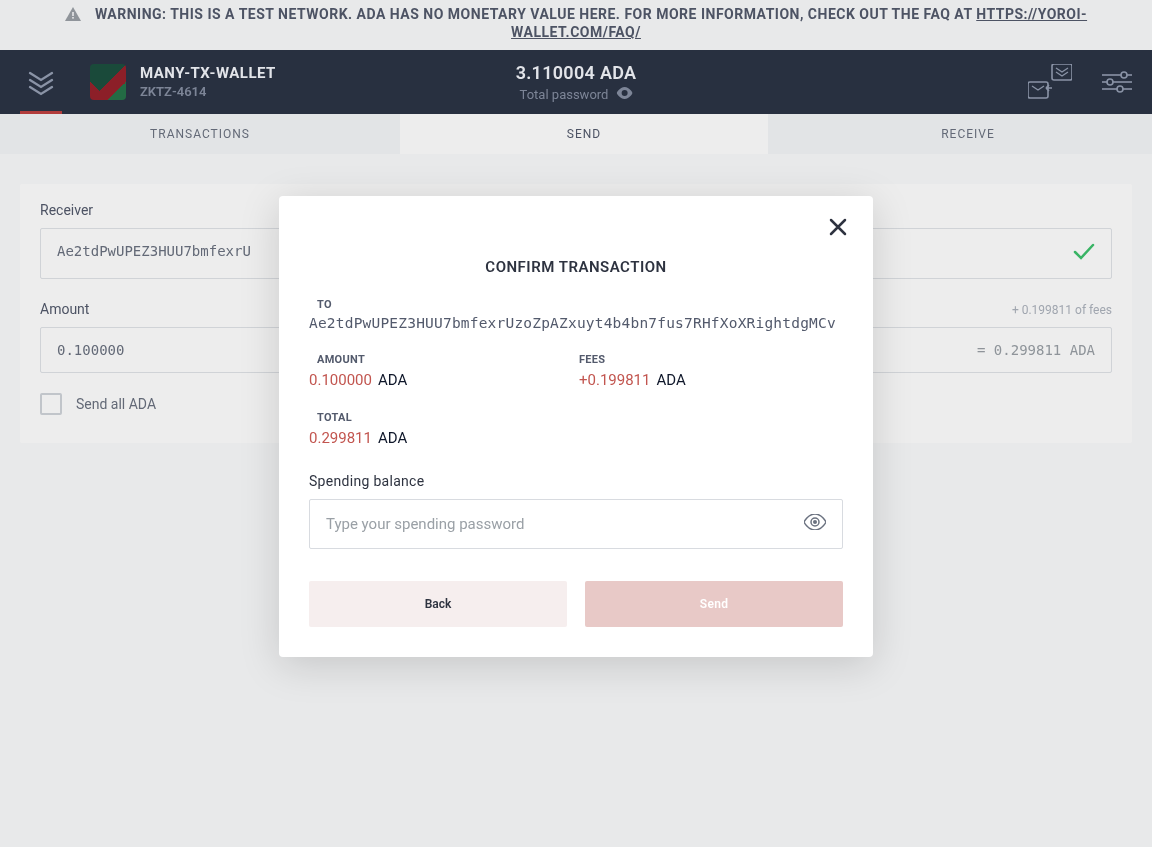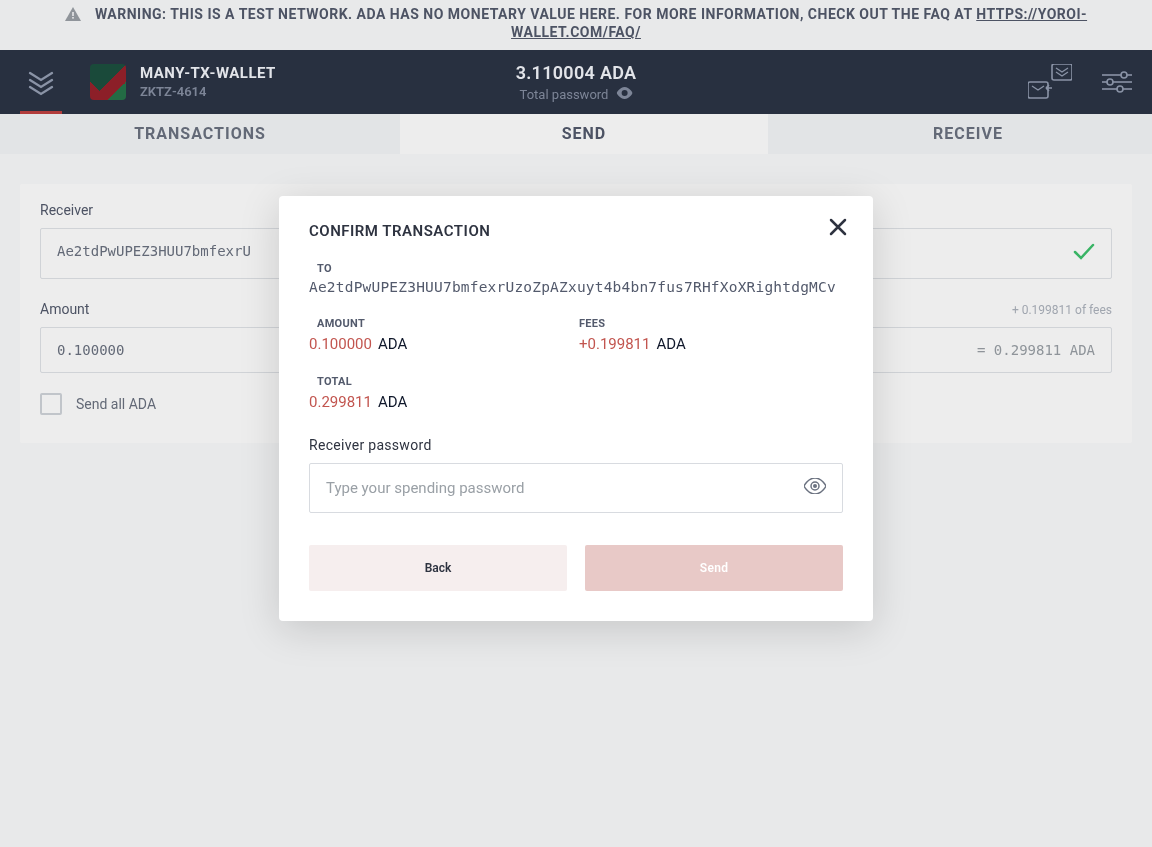--- a/index.html
+++ b/index.html
@@ -60,21 +60,21 @@
 }
 .balance-value { color: #e2e4e9; font-size: 18px; font-weight: 600; letter-spacing: 0.3px; }
 .balance-label { color: #7d8597; font-size: 13px; margin-top: 4px; display:flex; align-items:center; justify-content:center; gap:8px; }
 .header-right { margin-left: auto; display: flex; gap: 30px; align-items:center; }
 .header-right svg { display:block; }
 .tabs {
   background: #f4f6f8; height: 40px; display: flex;
 }
 .tab {
   flex: 1; display: flex; align-items: center; justify-content: center;
-  font-size: 16px; font-weight: 700; letter-spacing: 1px; color: #6b7280;
+  font-size: 12px; font-weight: 400; letter-spacing: 1px; color: #6b7280;
   cursor: pointer;
   margin-left: 16px;
 }
 .tab.active { background: #ffffff; color: #535a6c; }
 .main {
   padding: 30px 20px;
 }
 .panel {
   background: #fff; border-radius: 2px; padding: 18px 20px 28px;
 }
@@ -93,22 +93,23 @@
 .dim {
   position:absolute; inset:0; background:#000; opacity:0.07; pointer-events:none;
 }
 .modal {
   position: absolute; top: 196px; left: 50%; transform: translateX(-50%);
   width: 594px; background: #fff; border-radius: 4px;
   box-shadow: 0 8px 40px rgba(0,0,0,0.15);
   padding: 26px 30px 30px;
 }
 .modal-title {
-  font-size: 15px; font-weight: 600; letter-spacing: 0.5px;
+  text-align: center; font-size: 15px; font-weight: 600; letter-spacing: 0.5px;
   color: #2e3340;
+  margin-top: 36px;
 }
 .modal-close {
   position: absolute; top: 22px; right: 26px; cursor: pointer;
 }
 .m-label {
   font-size: 11px; font-weight: 700; letter-spacing: 0.3px; color: #535a6c;
   margin-bottom: 4px; margin-top: 22px;
 }
 .m-to-addr {
   font-family: SFMono-Regular,Consolas,monospace; font-size: 14.5px; color: #535a6c;
@@ -258,21 +259,21 @@
       </div>
     </div>
   </div>
 
   <div class="m-label" style="margin-left:8px">TOTAL</div>
   <div>
     <span class="val-num">0.299811</span>
     <span class="val-unit">ADA</span>
   </div>
 
-  <div class="m-field-label">Receiver password</div>
+  <div class="m-field-label">Spending balance</div>
   <div class="m-input">
     <span>Type your spending password</span>
     <span>
       <svg width="22" height="16" viewBox="0 0 22 16">
           <path d="M11 0C4 0 0 8 0 8s4 8 11 8 11-8 11-8-4-8-11-8zm0 12a4 4 0 110-8 4 4 0 010 8z" fill="none" stroke="#6b7280" stroke-width="1.5"></path>
           <circle cx="11" cy="8" r="2" fill="#6b7280"></circle>
         </svg>
     </span>
   </div>
 

